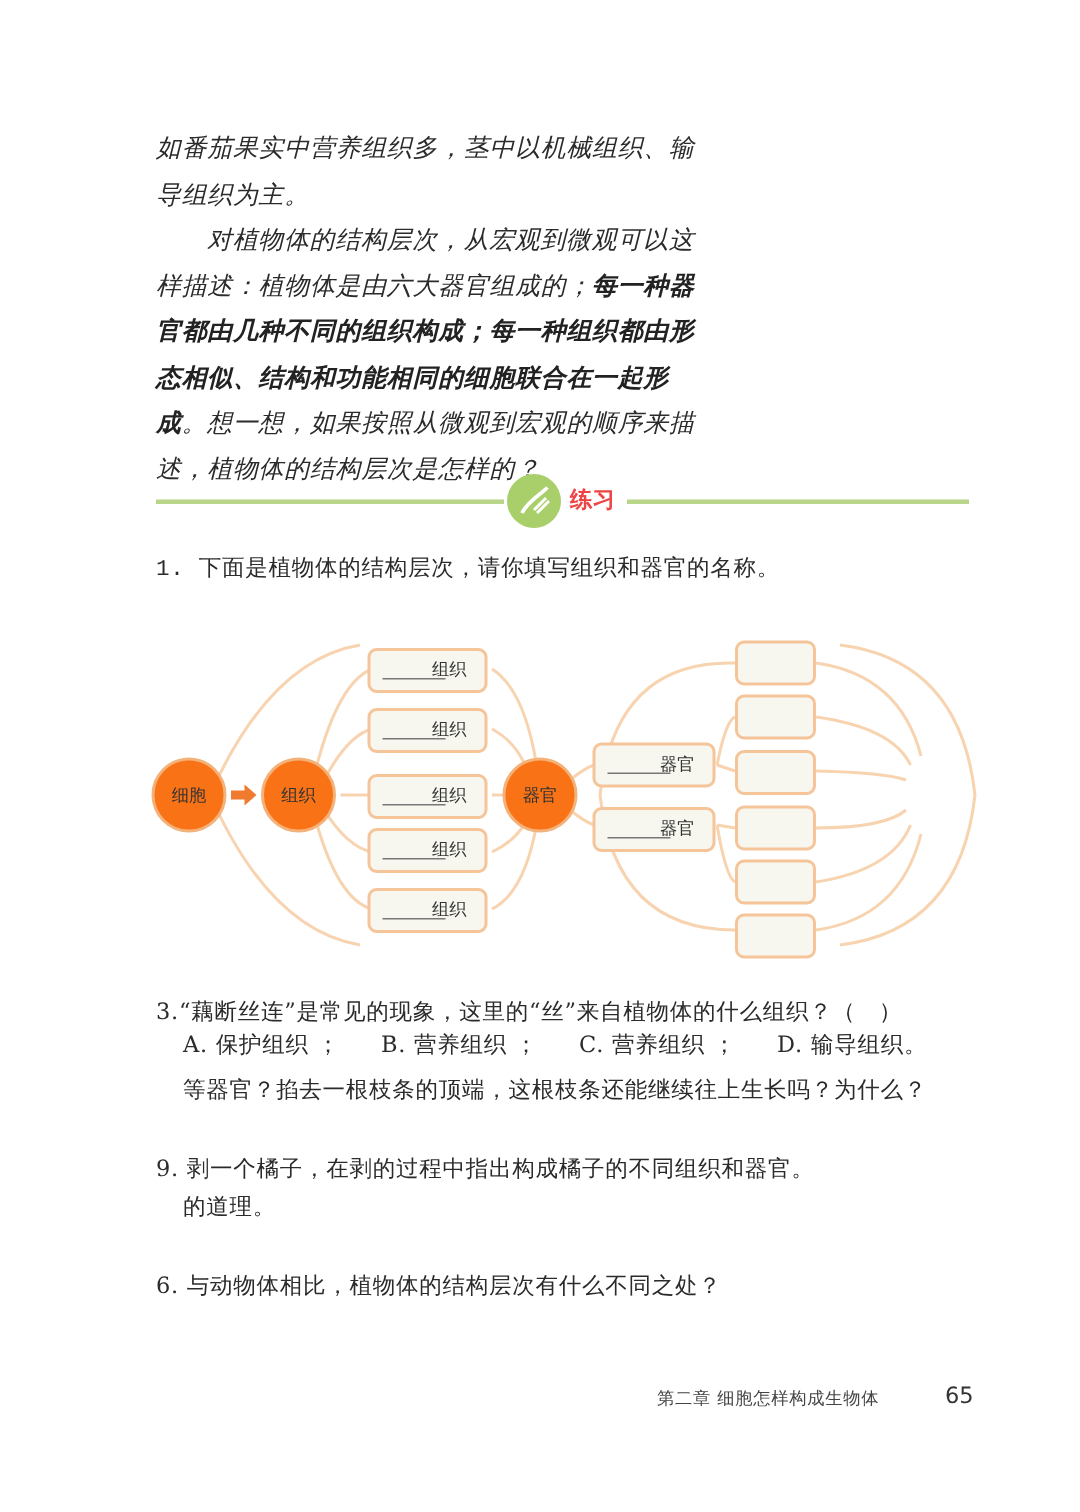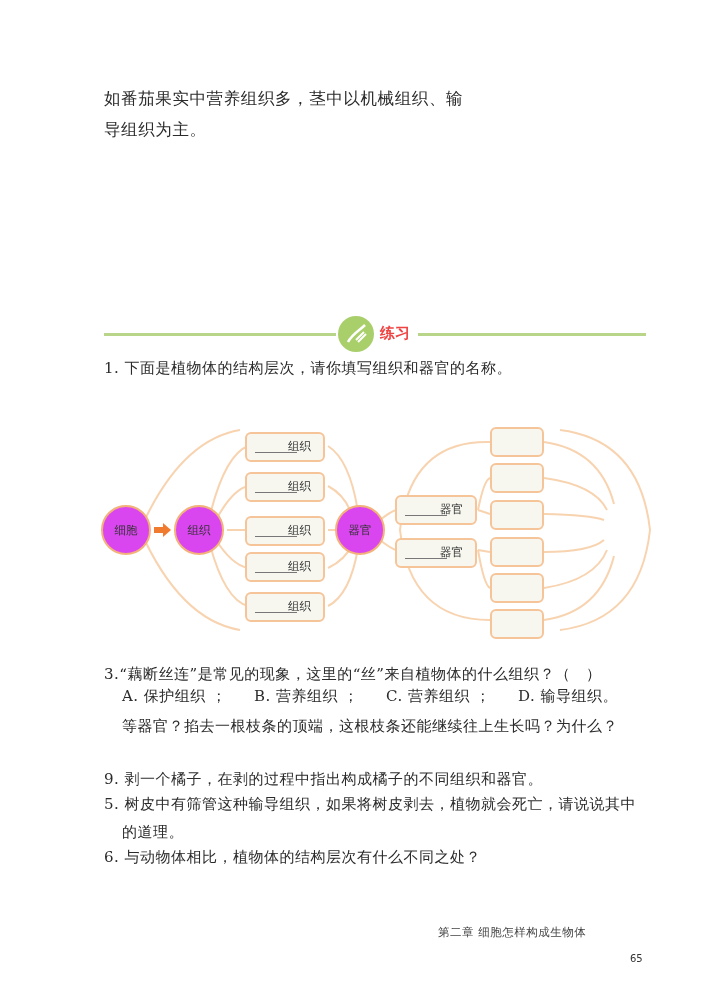--- a/index.html
+++ b/index.html
@@ -1,54 +1,55 @@
 <!DOCTYPE html>
 <html><head>
 <meta charset="utf-8">
 <style>
   html,body{margin:0;padding:0;background:#ffffff;}
   body{width:720px;height:1008px;position:relative;overflow:hidden;font-family:"DejaVu Serif","Liberation Serif",serif;color:#2b2b2b;}
-  .para{position:absolute;left:104px;width:372px;font-size:16.5px;line-height:30.5px;letter-spacing:0.6px;}
+  .para{position:absolute;left:104px;width:372px;font-size:16.5px;line-height:30.5px;letter-spacing:0.6px;font-style:italic;}
   .para p{margin:0;}
   .indent{text-indent:34px;}
   .bold{font-family:"DejaVu Sans","Liberation Sans",sans-serif;font-weight:bold;color:#222;}
   .divider{position:absolute;top:333px;height:3px;background:#b8d58a;}
   .ex-badge{position:absolute;left:338px;top:316px;width:36px;height:36px;border-radius:50%;background:#a9cf6b;}
   .ex-title{position:absolute;left:380px;top:324px;font-family:"DejaVu Sans","Liberation Sans",sans-serif;font-weight:bold;font-size:15px;color:#ef4444;}
   .q{position:absolute;left:104px;width:545px;font-size:15px;line-height:28px;letter-spacing:0.5px;}
   .q .sub{padding-left:18px;display:block;}
   .choices{position:absolute;left:122px;top:687px;font-size:15px;letter-spacing:0.5px;}
   .choices span{margin-right:22px;}
   .diagram{position:absolute;left:0;top:0;width:720px;height:1008px;}
-  .node{position:absolute;border:2.5px solid #f3b27a;background:#d946ef;border-radius:50%;display:flex;align-items:center;justify-content:center;font-family:"DejaVu Sans","Liberation Sans",sans-serif;font-size:11.5px;color:#333;box-sizing:border-box;}
+  .node{position:absolute;border:2.5px solid #f3b27a;background:#f97316;border-radius:50%;display:flex;align-items:center;justify-content:center;font-family:"DejaVu Sans","Liberation Sans",sans-serif;font-size:11.5px;color:#333;box-sizing:border-box;}
   .box{position:absolute;border:2.5px solid #f5c499;background:#f7f7f0;border-radius:6px;box-sizing:border-box;font-family:"DejaVu Sans","Liberation Sans",sans-serif;font-size:11.5px;color:#333;}
   .box .blank{position:absolute;left:8px;bottom:7px;width:42px;border-bottom:1px solid #777;}
   .box .lbl{position:absolute;right:12px;top:5px;}
   .footer{position:absolute;top:925px;left:438px;font-size:11.5px;color:#444;letter-spacing:0.5px;}
-  .pagenum{position:absolute;top:953px;left:630px;font-family:"DejaVu Sans","Liberation Sans",sans-serif;font-size:10px;color:#333;}
+  .pagenum{position:absolute;top:921px;left:630px;font-family:"DejaVu Sans","Liberation Sans",sans-serif;font-size:15px;color:#333;}
 </style>
 </head>
 <body>
 
 <div class="para" style="top:84px;">
   <p>如番茄果实中营养组织多，茎中以机械组织、输导组织为主。</p>
+  <p class="indent"><span>对植物体的结构层次，从宏观到微观可以这样描述：植物体是由六大器官组成的；</span><span class="bold">每一种器官都由几种不同的组织构成；每一种组织都由形态相似、结构和功能相同的细胞联合在一起形成</span><span>。想一想，如果按照从微观到宏观的顺序来描述，植物体的结构层次是怎样的？</span></p>
 </div>
 
 <div class="divider" style="left:104px;width:232px;"></div>
 <div class="divider" style="left:418px;width:228px;"></div>
 <div class="ex-badge">
   <svg width="36" height="36" viewBox="0 0 36 36">
     <path d="M10 26 C14 18, 22 14, 27 9" stroke="#fff" stroke-width="2.5" fill="none"></path>
     <path d="M18 24 L26 16" stroke="#fff" stroke-width="2" fill="none"></path>
     <path d="M20 26 L28 18" stroke="#fff" stroke-width="2" fill="none"></path>
   </svg>
 </div>
 <div class="ex-title">练习</div>
 
-<div class="q" style="top:354px;">1. 下面是植物体的结构层次，请你填写组织和器官的名称。</div>
+<div class="q" style="top:366px;font-family:Liberation Mono, monospace;">1. 下面是植物体的结构层次，请你填写组织和器官的名称。</div>
 
 <div class="diagram">
   <svg width="720" height="1008" style="position:absolute;left:0;top:0;">
     <g stroke="#f8d3b0" stroke-width="2" fill="none">
 
       <path d="M210 515 Q225 455 248 446"></path>
       <path d="M216 520 Q232 490 248 486"></path>
       <path d="M227 530 L248 530"></path>
       <path d="M216 540 Q232 565 248 568"></path>
       <path d="M210 545 Q225 600 248 606"></path>
@@ -138,19 +139,18 @@
   <span>A. 保护组织 ；</span>
   <span>B. 营养组织 ；</span>
   <span>C. 营养组织 ；</span>
   <span>D. 输导组织。</span>
 </div>
 <div class="q" style="top:712px;">
   <span class="sub">等器官？掐去一根枝条的顶端，这根枝条还能继续往上生长吗？为什么？</span>
 </div>
 <div class="q" style="top:765px;">9. 剥一个橘子，在剥的过程中指出构成橘子的不同组织和器官。</div>
 <div class="q" style="top:790px;">
-  <span>5. 树皮中有筛管这种输导组织，如果将树皮剥去，植物就会死亡，请说说其中</span>
   <span class="sub">的道理。</span>
 </div>
 <div class="q" style="top:843px;">6. 与动物体相比，植物体的结构层次有什么不同之处？</div>
 
 <div class="footer">第二章  细胞怎样构成生物体</div>
 <div class="pagenum">65</div>
 
 </body></html>

